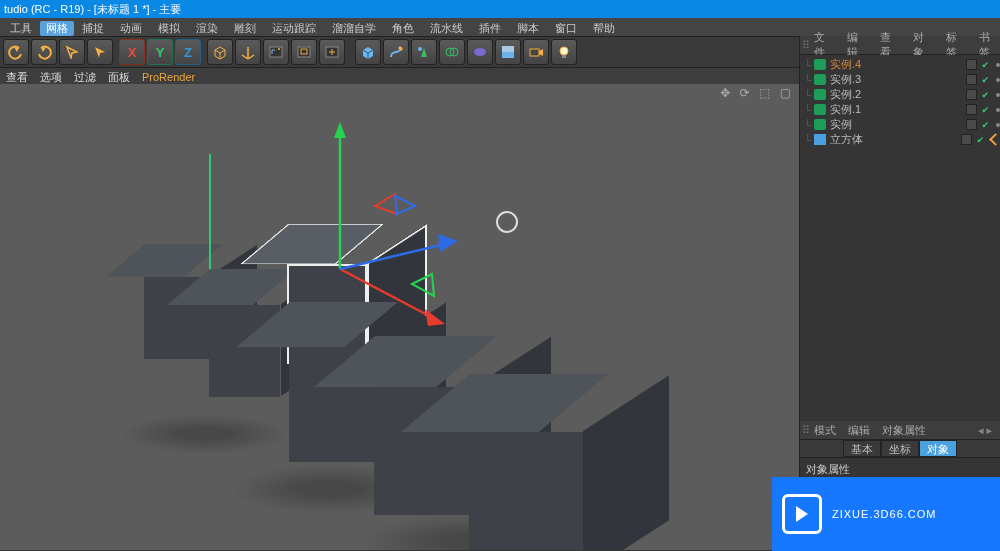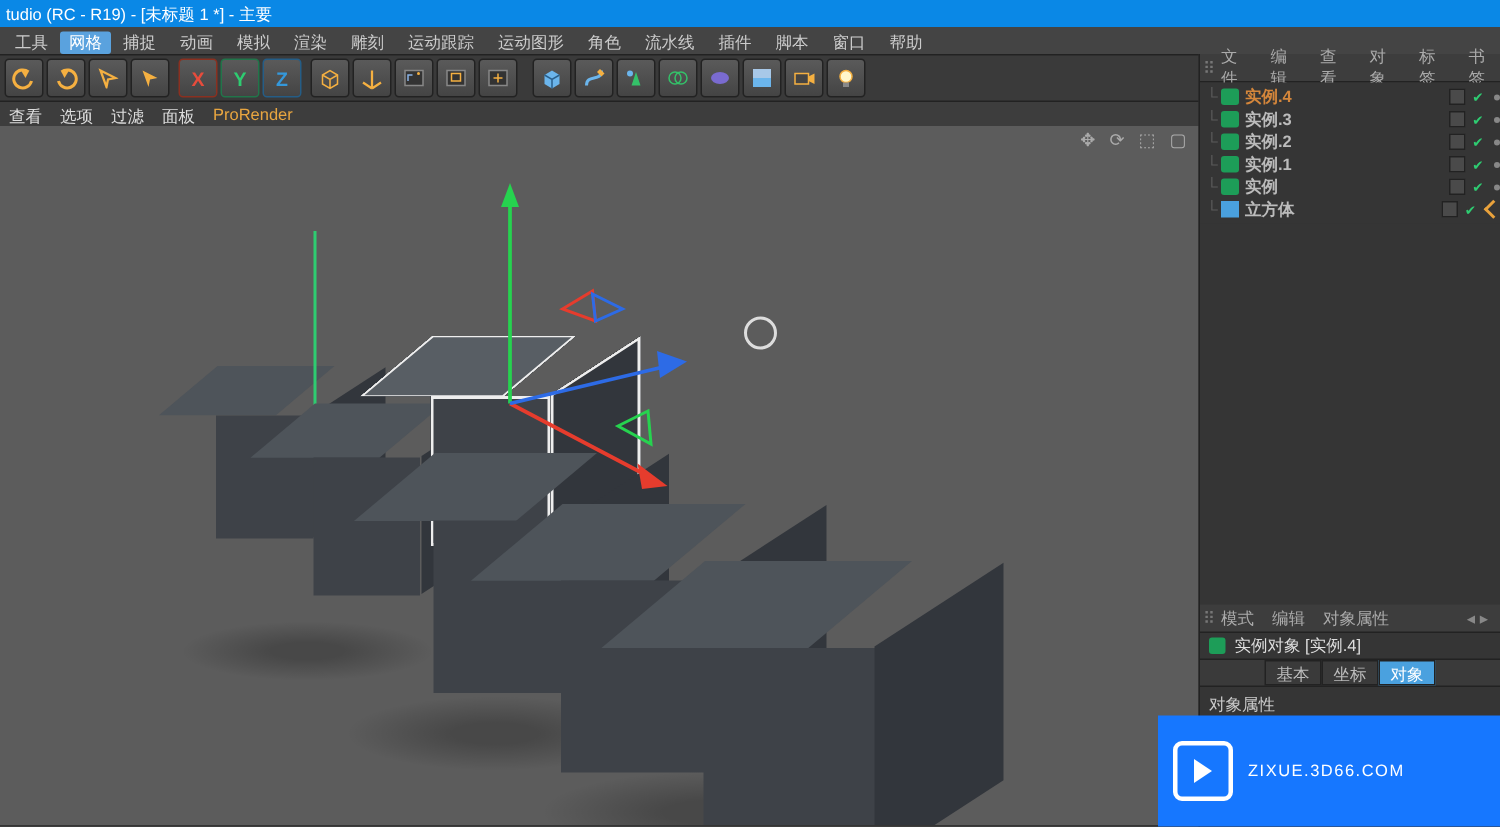--- a/index.html
+++ b/index.html
@@ -131,21 +131,21 @@
   }
   .om-row .dash { width: 10px; color:#5c5c5c;}
   .om-row .ico {
     width: 12px; height: 11px;
     border-radius: 2px;
     background: #1d9d58;
     margin-right: 4px;
   }
   .om-row.cube .ico { background:#4aa1df; border-radius:0;}
   .om-row.sel { color:#d4863b; }
-  .om-row .name { flex: 1; font-weight: bold; }
+  .om-row .name { flex: 1; }
   .om-row .flags { display:flex; gap:4px; align-items:center;}
   .chk { width:9px;height:9px; background:#4a4a4a; border:1px solid #222;}
   .tick { color:#2ecc71; font-size:9px;}
   .chevron { width:7px; height:7px; border-left:2px solid #e9a23c; border-bottom:2px solid #e9a23c; transform: rotate(45deg); }
   .attr-title {
     height: 17px;
     display:flex; align-items:center;
     padding-left: 6px;
     border-bottom:1px solid #222;
   }
@@ -248,21 +248,21 @@
 
 <div class="menubar">
   <span class="mi">工具</span>
   <span class="mi" style="background:#5aa2de;color:#fff;border-radius:2px;padding:0 6px;">网格</span>
   <span class="mi">捕捉</span>
   <span class="mi">动画</span>
   <span class="mi">模拟</span>
   <span class="mi">渲染</span>
   <span class="mi">雕刻</span>
   <span class="mi">运动跟踪</span>
-  <span class="mi">运动图形</span>
+  <span class="mi">溜溜自学</span>
   <span class="mi">角色</span>
   <span class="mi">流水线</span>
   <span class="mi">插件</span>
   <span class="mi">脚本</span>
   <span class="mi">窗口</span>
   <span class="mi">帮助</span>
 </div>
 
 <div class="toolbar">
   <div class="tb-btn">
@@ -523,24 +523,20 @@
 
   <div style="flex:1"></div>
 
   <div class="panel-tabs2">
     <span style="position:absolute;left:2px;color:#777;">⠿</span>
     <span class="tab">模式</span>
     <span class="tab">编辑</span>
     <span class="tab">对象属性</span>
     <span style="margin-left:auto;margin-right:8px;color:#888;">◂ ▸</span>
   </div>
-  <div class="attr-title">
-    <div class="grn"></div>
-    <span class="txt">实例对象 [实例.4]</span>
-  </div>
   <div class="attr-tabs">
     <div class="atab">基本</div>
     <div class="atab">坐标</div>
     <div class="atab active">对象</div>
   </div>
   <div class="attr-body">
     <div>对象属性</div>
     <div class="balls">
       <div class="ball"></div>
       <div class="ball"></div>

